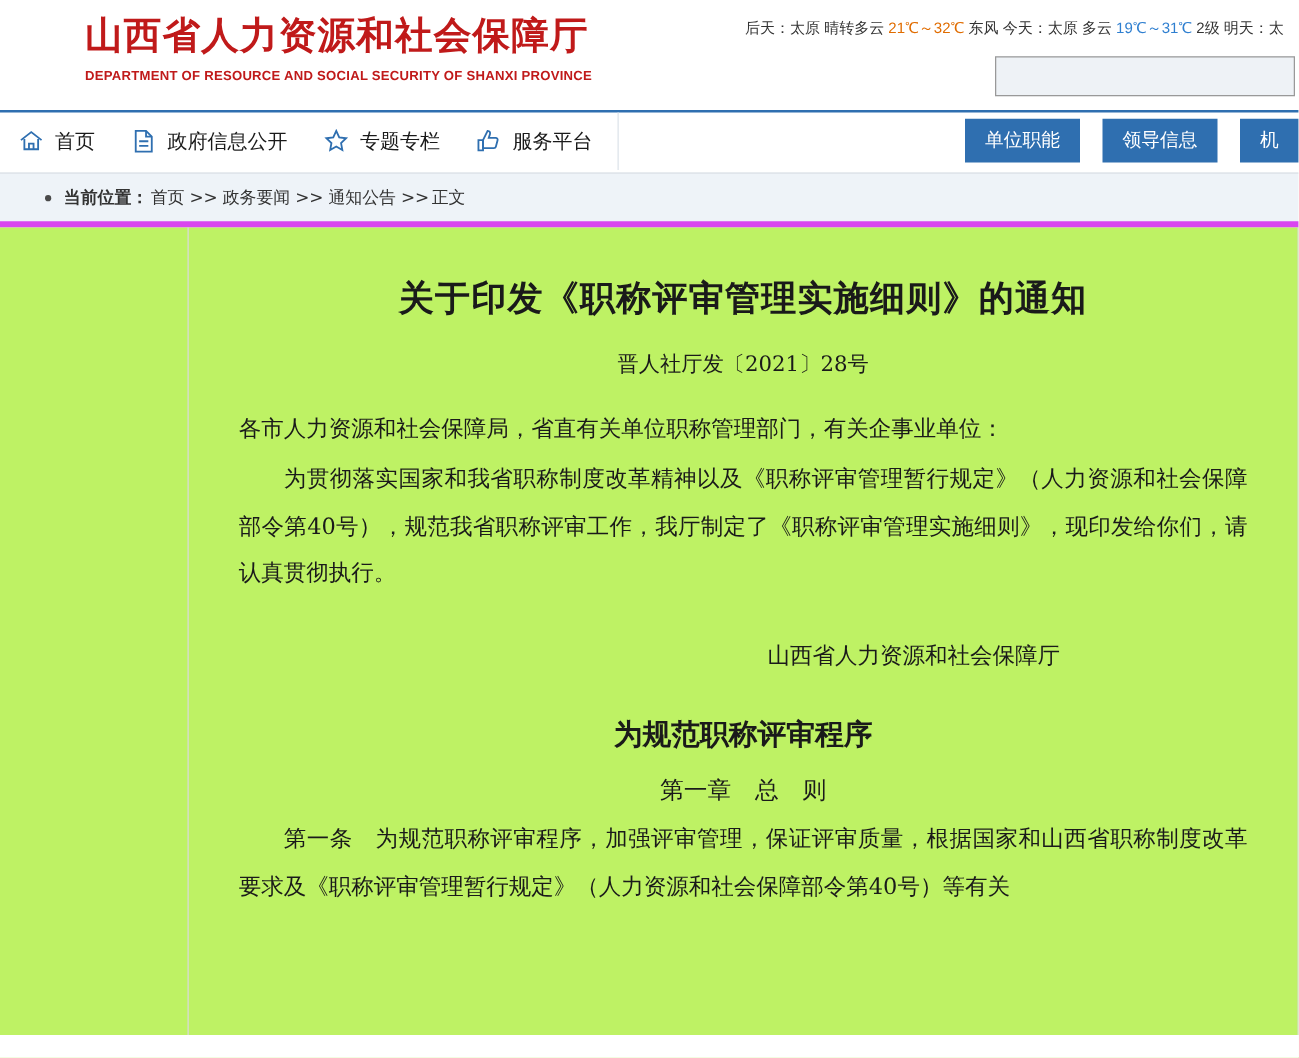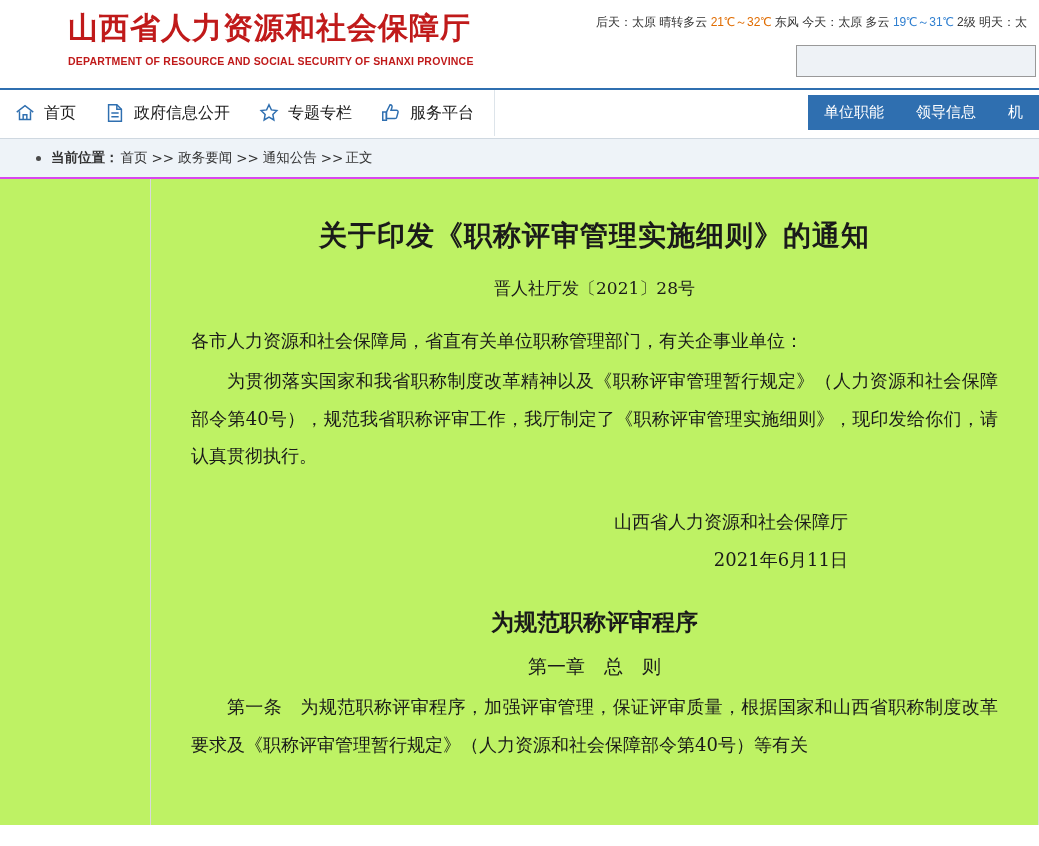--- a/index.html
+++ b/index.html
@@ -113,21 +113,21 @@
   }
   .nav-item .nav-label { margin-left: 8px; }
   .nav-icon { display: inline-block; width: 22px; height: 22px; position: relative; }
   .nav-icon svg { display: block; }
 
   .nav-right {
     position: absolute;
     right: 0;
     top: 5px;
     display: flex;
-    gap: 0;
+    gap: 18px;
   }
   .nav-btn {
     background: #2f6fb0;
     color: #ffffff;
     font-size: 15px;
     font-family: "DejaVu Sans", sans-serif;
     padding: 8px 16px;
     white-space: nowrap;
     cursor: pointer;
     border: 0;
@@ -137,21 +137,21 @@
   .crumb-row {
     position: relative;
     height: 38px;
     background: #eef3f8;
     display: flex;
     align-items: center;
     padding-left: 36px;
     font-size: 13.5px;
     color: #333333;
     font-family: "DejaVu Sans", sans-serif;
-    border-bottom: 2px solid #d946ef;
+    border-bottom: 5px solid #d946ef;
   }
   .crumb-dot {
     width: 5px; height: 5px; border-radius: 50%;
     background: #4a4a4a; margin-right: 10px;
   }
   .crumb-label { color: #333333; font-weight: bold; }
   .crumb-link { color: #333333; margin: 0 2px; cursor: pointer; }
   .crumb-sep { color: #333333; margin: 0 2px; }
   .crumb-cur { color: #333333; }
 
@@ -327,21 +327,20 @@
 
     <div class="article">
       <div class="doc-title">关于印发《职称评审管理实施细则》的通知</div>
       <div class="doc-number">晋人社厅发〔2021〕28号</div>
 
       <p class="doc-p">各市人力资源和社会保障局，省直有关单位职称管理部门，有关企事业单位：</p>
       <p class="doc-p indent">为贯彻落实国家和我省职称制度改革精神以及《职称评审管理暂行规定》（人力资源和社会保障部令第40号），规范我省职称评审工作，我厅制定了《职称评审管理实施细则》，现印发给你们，请认真贯彻执行。</p>
 
       <div class="sign-gap"></div>
       <div class="sign">山西省人力资源和社会保障厅</div>
-      <div class="sign">2021年6月11日</div>
 
       <div class="sect-title">为规范职称评审程序</div>
       <div class="chap-title">第一章　总　则</div>
       <p class="doc-p indent">第一条　为规范职称评审程序，加强评审管理，保证评审质量，根据国家和山西省职称制度改革要求及《职称评审管理暂行规定》（人力资源和社会保障部令第40号）等有关</p>
     </div>
   </div>
 
 </div>
 
 </body></html>

